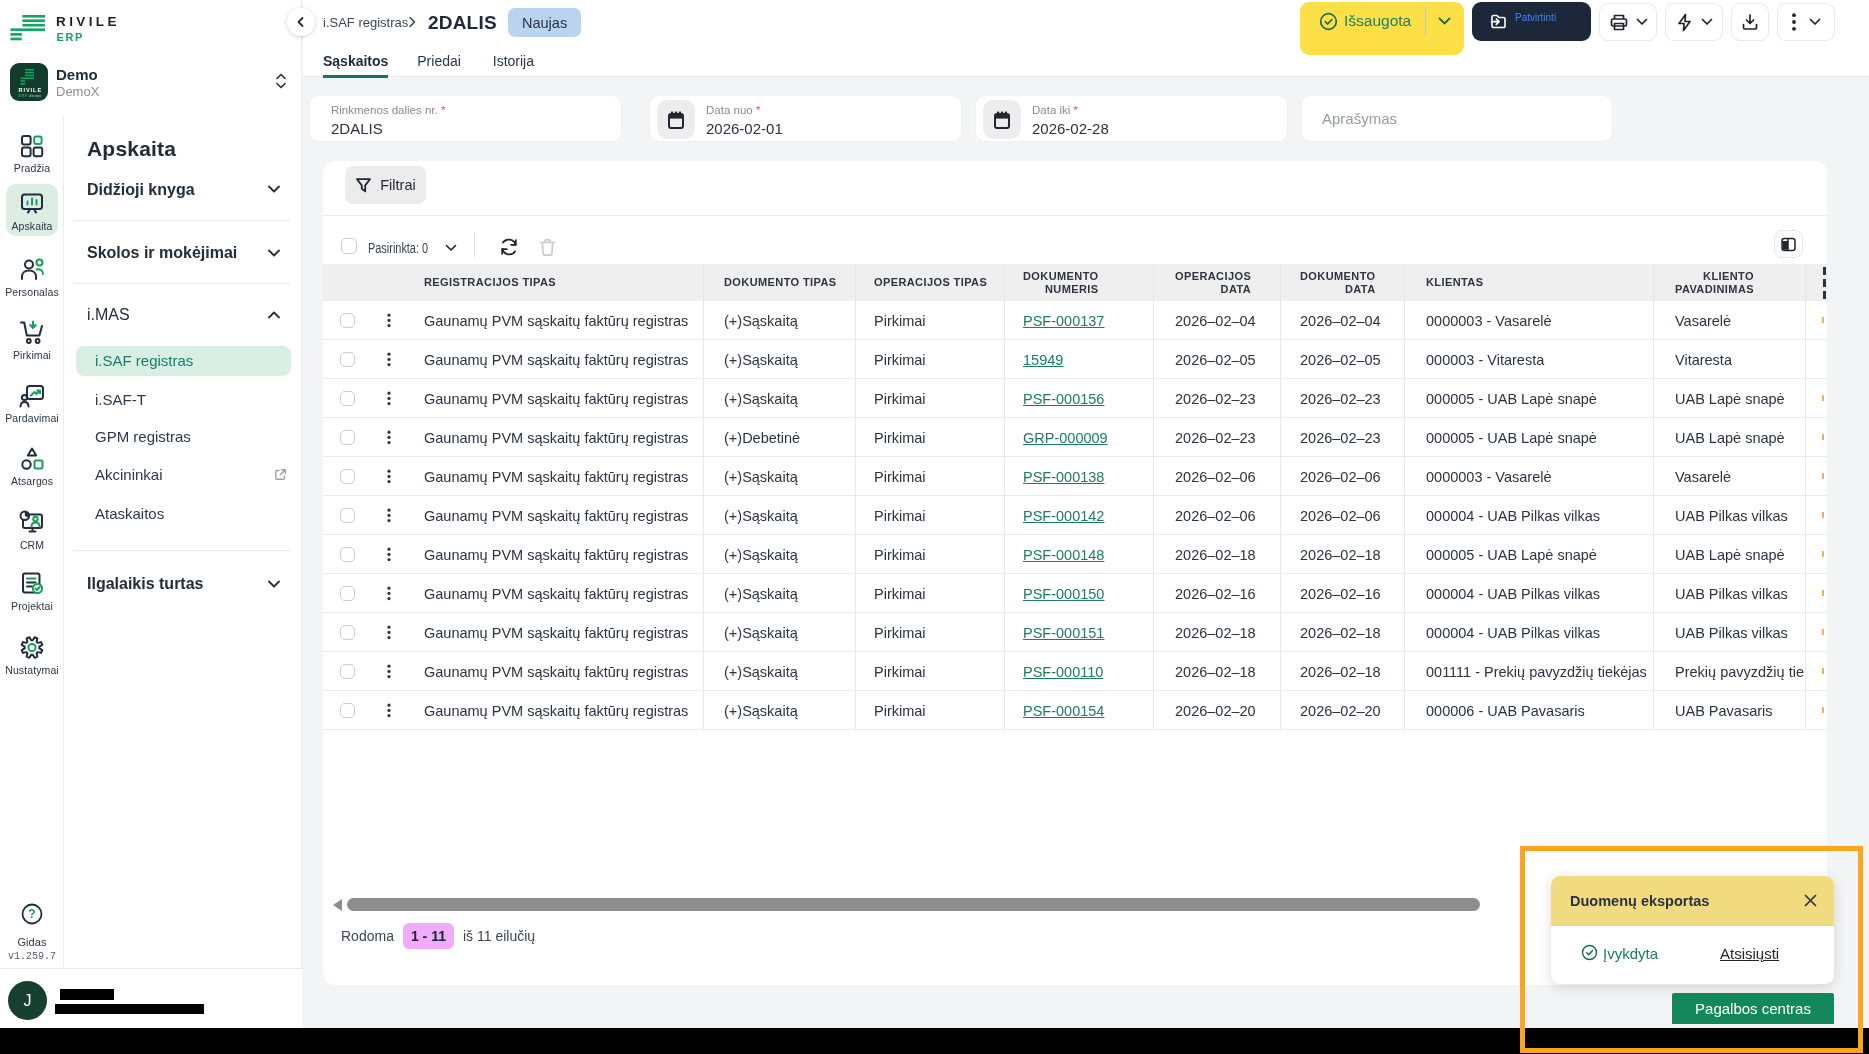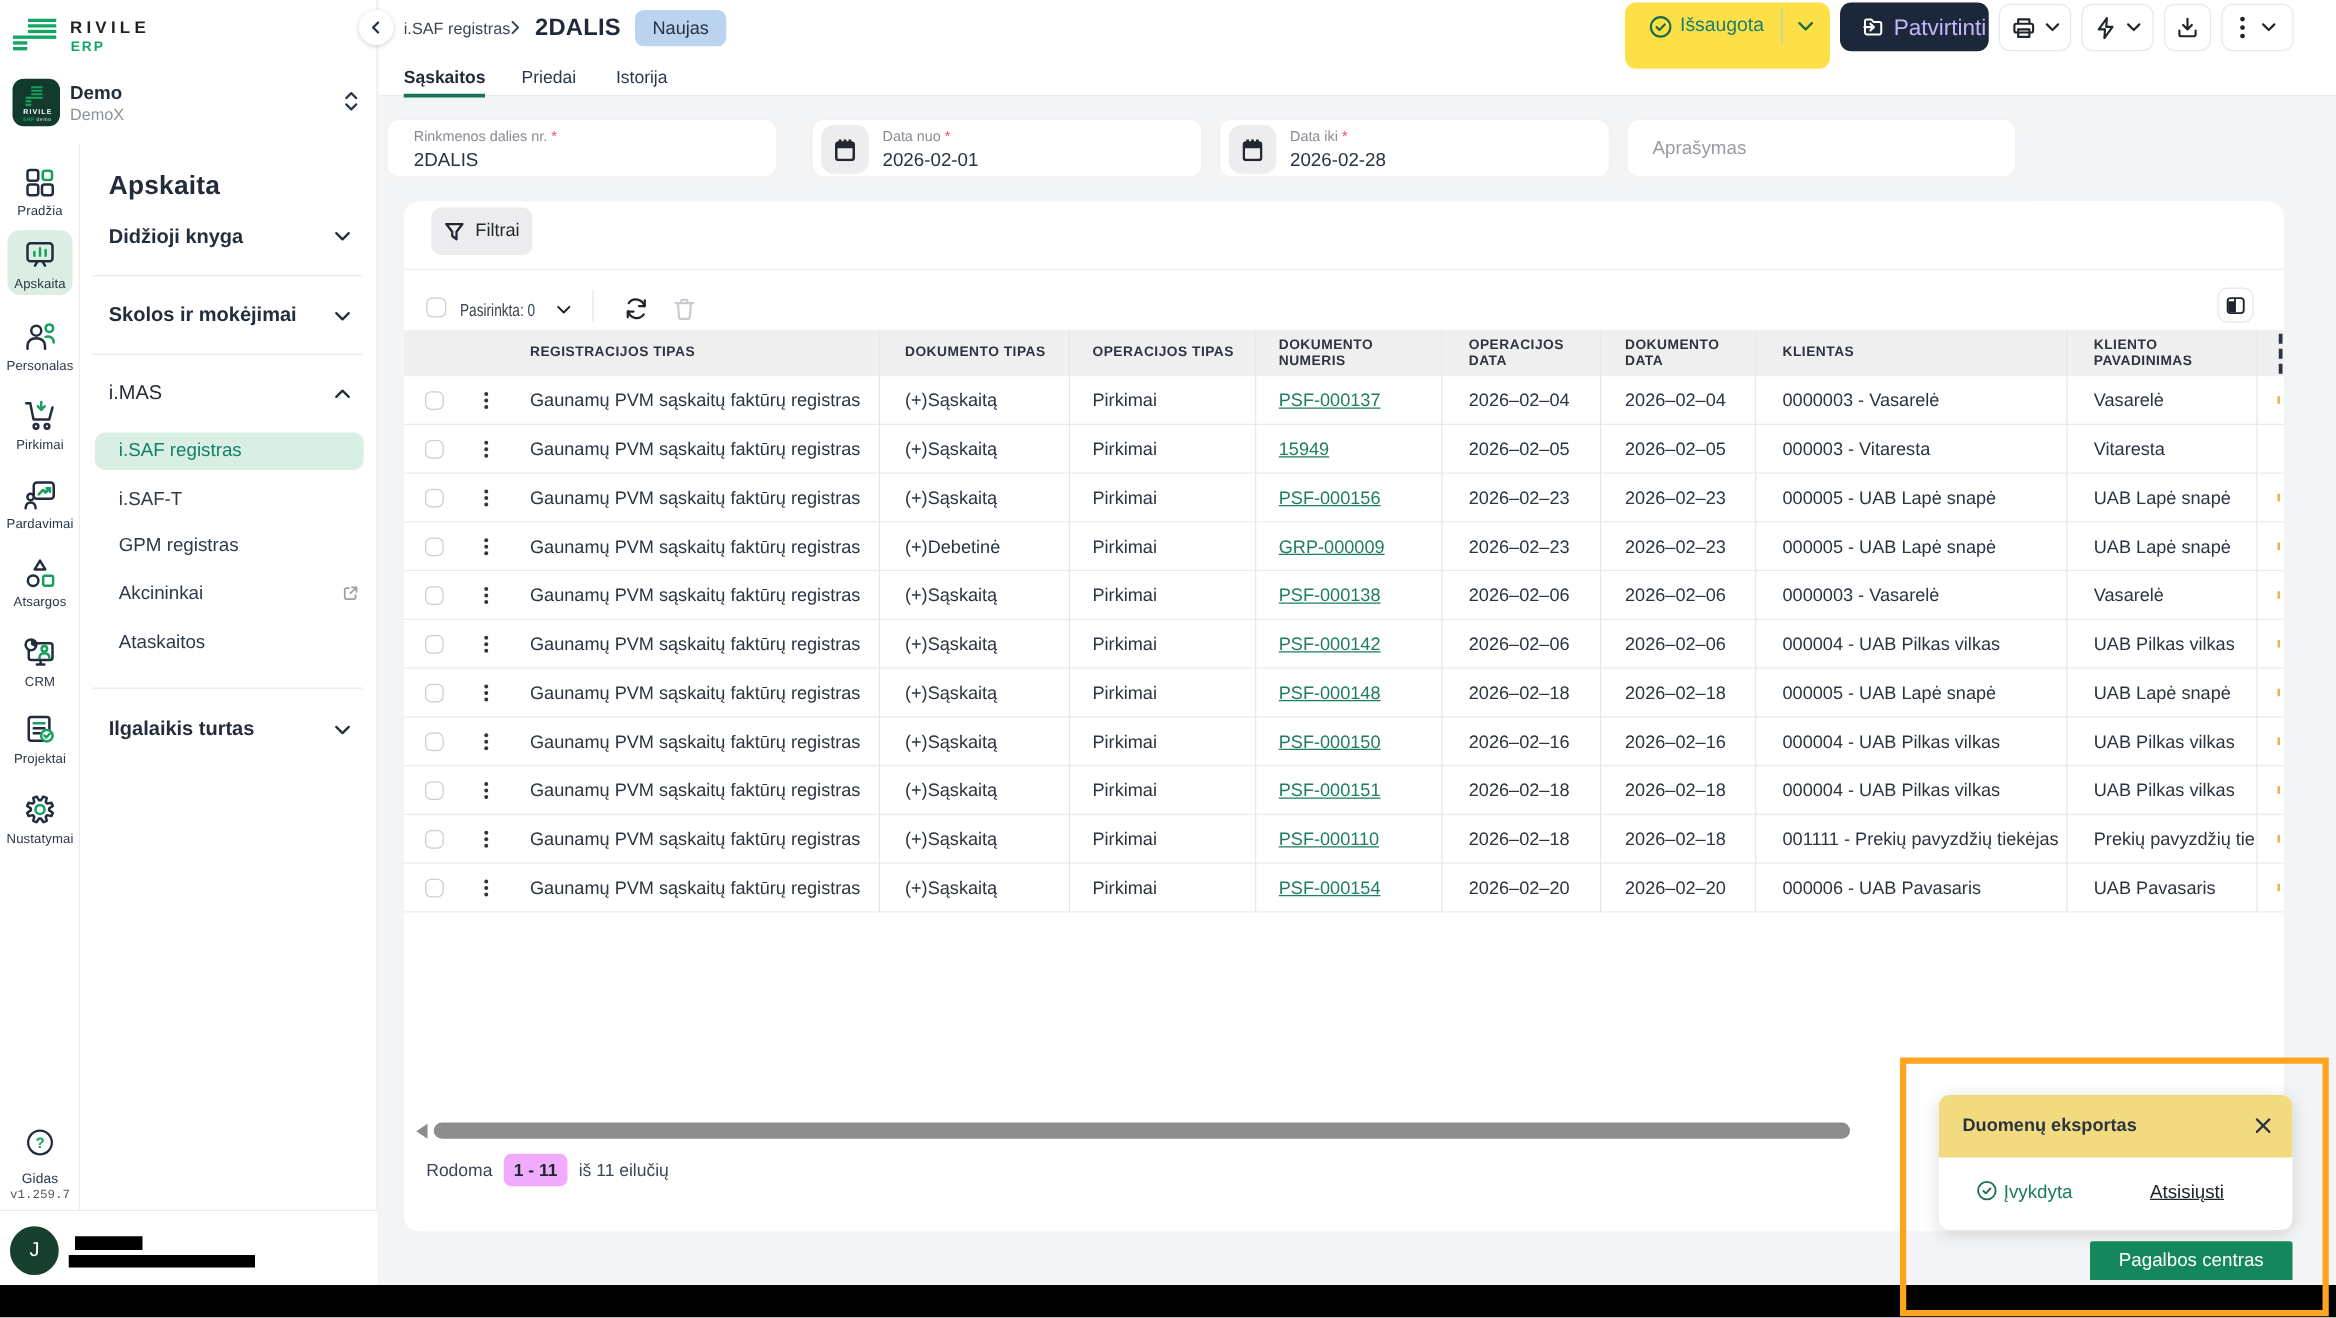--- a/index.html
+++ b/index.html
@@ -27,21 +27,21 @@
 .hbtn { position:absolute; top:3px; height:38px; background:#fff; border:1px solid #e7e9ec; border-radius:9px; display:flex; align-items:center; justify-content:center; }
 
 
 .field { position:absolute; top:95px; height:47px; background:#fff; border-radius:10px; border:1px solid #f0f0f2; }
 .field .flabel { position:absolute; font-size:11.5px; color:#888b94; top:8px; }
 .field .flabel .req { color:#e25563; }
 .field .fval { position:absolute; font-size:15px; color:#2b3340; top:24px; }
 .calbox { position:absolute; left:7px; top:4px; width:38px; height:39px; background:#ededef; border-radius:10px; display:flex; align-items:center; justify-content:center; }
 
 
-#panel { position:absolute; left:323px; top:161px; width:1504px; height:824px; background:#fff; border-radius:12px; overflow:hidden; }
+#panel { position:absolute; left:323px; top:161px; width:1504px; height:824px; background:#fff; border-radius:12px; overflow:hidden;text-align:right; }
 #filtraibtn { position:absolute; left:22px; top:5px; width:81px; height:38px; background:#ececee; border-radius:8px; display:flex; align-items:center; justify-content:center; font-size:14.5px; color:#1f2733; }
 #tbar { position:absolute; left:0; top:54px; width:1504px; height:47px; border-top:1px solid #ededef; }
 .ckb { width:18px; height:18px; border:1.5px solid #cccdd2; border-radius:5px; background:#fff; }
 
 
 #tbl { position:absolute; left:0; top:103px; width:1504px; }
 .thr { position:absolute; left:0; top:0; width:1504px; height:37px; background:#efefef; }
 .th { position:absolute; font-size:11px; font-weight:bold; color:#2d3440; letter-spacing:.4px; line-height:12.5px; }
 .row { position:absolute; left:0; width:1504px; height:39px; border-bottom:1px solid #ebebed; font-size:14.5px; color:#2b3440; }
 .cell { position:absolute; top:0; height:39px; display:flex; align-items:center; white-space:nowrap; }
@@ -262,21 +262,21 @@
   <svg style="position:absolute;left:138px;top:15px" width="13" height="9" viewBox="0 0 13 9" fill="none" stroke="#1c6b47" stroke-width="1.8" stroke-linecap="round" stroke-linejoin="round">
         <path d="M1.5 1.5 L6.5 6.5 L11.5 1.5"></path>
       </svg>
 </div>
 
 <div class="abs" style="left:1472px;top:2px;width:119px;height:39px;background:#1c2839;border-radius:9px">
   <svg style="position:absolute;left:17px;top:10px" width="19" height="19" viewBox="0 0 19 19" fill="none" stroke="#fff" stroke-width="1.6" stroke-linecap="round" stroke-linejoin="round">
     <path d="M8 3.5 H4.5 A1.5 1.5 0 0 0 3 5 v9 a1.5 1.5 0 0 0 1.5 1.5 h10 A1.5 1.5 0 0 0 16 14 V7 a1.5 1.5 0 0 0 -1.5 -1.5 H9.8 L8 3.5 z"></path>
     <path d="M2.5 9.7 h7.5 M7.3 7 l2.8 2.7 -2.8 2.7" stroke-width="1.7"></path>
   </svg>
-  <span style="position:absolute;left:43px;top:10px;font-size:18px;color:#c4b5fd">Patvirtinti</span>
+  <span style="position:absolute;left:43px;top:10px;font-size:10px;color:#3b82f6">Patvirtinti</span>
 </div>
 
 <div class="hbtn" style="left:1599px;width:58px">
   <svg width="20" height="19" viewBox="0 0 20 19" fill="none" stroke="#20242c" stroke-width="1.7" stroke-linejoin="round">
     <path d="M5.5 6 V2.5 h9 V6"></path>
     <rect x="2.5" y="6" width="15" height="7" rx="1.5"></rect>
     <rect x="5.5" y="10.5" width="9" height="6"></rect>
   </svg>
   <svg style="margin-left:7px" width="12" height="8" viewBox="0 0 12 8" fill="none" stroke="#20242c" stroke-width="1.7" stroke-linecap="round" stroke-linejoin="round">
         <path d="M1.5 1.5 L6 6 L10.5 1.5"></path>

